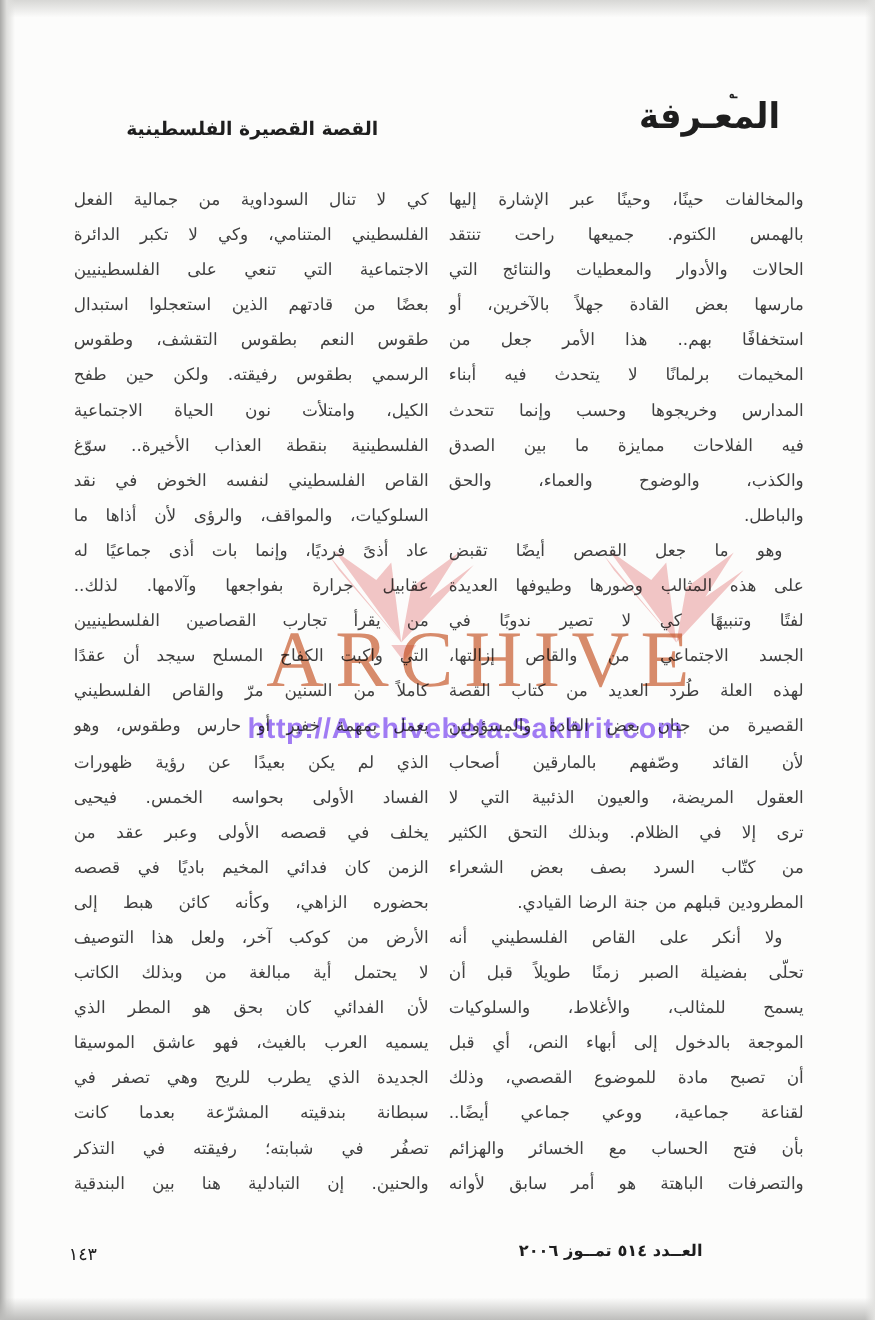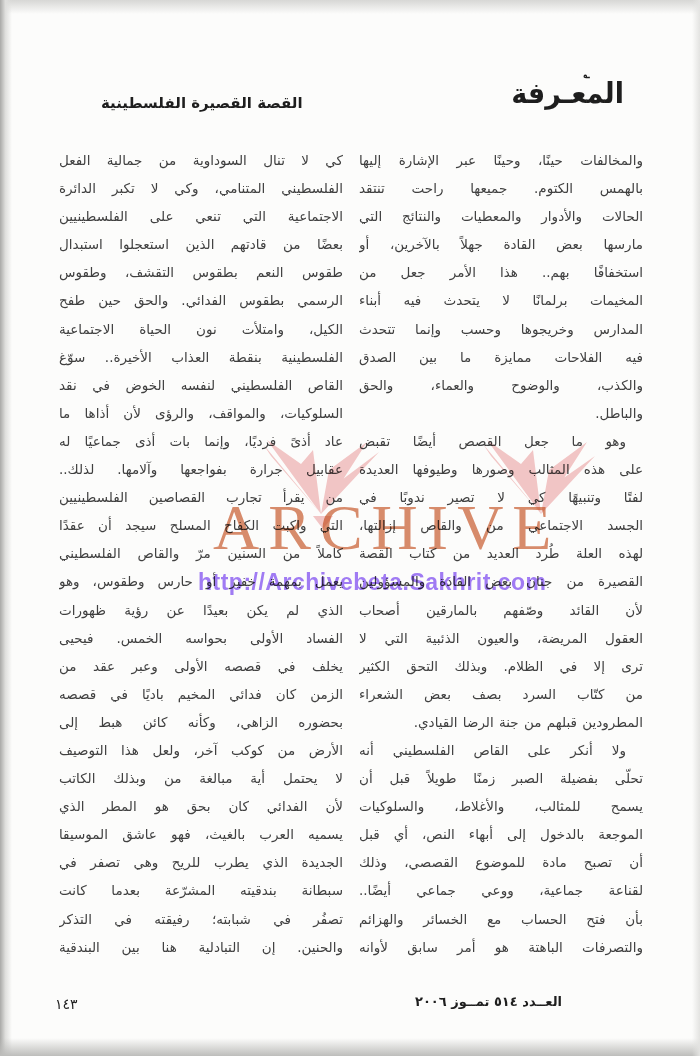--- a/index.html
+++ b/index.html
@@ -118,21 +118,21 @@
         <div class="line">لقناعة جماعية، ووعي جماعي أيضًا..</div>
         <div class="line">بأن فتح الحساب مع الخسائر والهزائم</div>
         <div class="line">والتصرفات الباهتة هو أمر سابق لأوانه</div>
       </div>
     <div class="column">
         <div class="line">كي لا تنال السوداوية من جمالية الفعل</div>
         <div class="line">الفلسطيني المتنامي، وكي لا تكبر الدائرة</div>
         <div class="line">الاجتماعية التي تنعي على الفلسطينيين</div>
         <div class="line">بعضًا من قادتهم الذين استعجلوا استبدال</div>
         <div class="line">طقوس النعم بطقوس التقشف، وطقوس</div>
-        <div class="line">الرسمي بطقوس الفدائي. والحق حين طفح</div>
+        <div class="line">الرسمي بطقوس رفيقته. ولكن حين طفح</div>
         <div class="line">الكيل، وامتلأت نون الحياة الاجتماعية</div>
         <div class="line">الفلسطينية بنقطة العذاب الأخيرة.. سوّغ</div>
         <div class="line">القاص الفلسطيني لنفسه الخوض في نقد</div>
         <div class="line">السلوكيات، والمواقف، والرؤى لأن أذاها ما</div>
         <div class="line">عاد أذىً فرديًا، وإنما بات أذى جماعيًا له</div>
         <div class="line">عقابيل جرارة بفواجعها وآلامها. لذلك..</div>
         <div class="line">من يقرأ تجارب القصاصين الفلسطينيين</div>
         <div class="line">التي واكبت الكفاح المسلح سيجد أن عقدًا</div>
         <div class="line">كاملاً من السنين مرّ والقاص الفلسطيني</div>
         <div class="line">يعمل بمهمة خفير أو حارس وطقوس، وهو</div>

